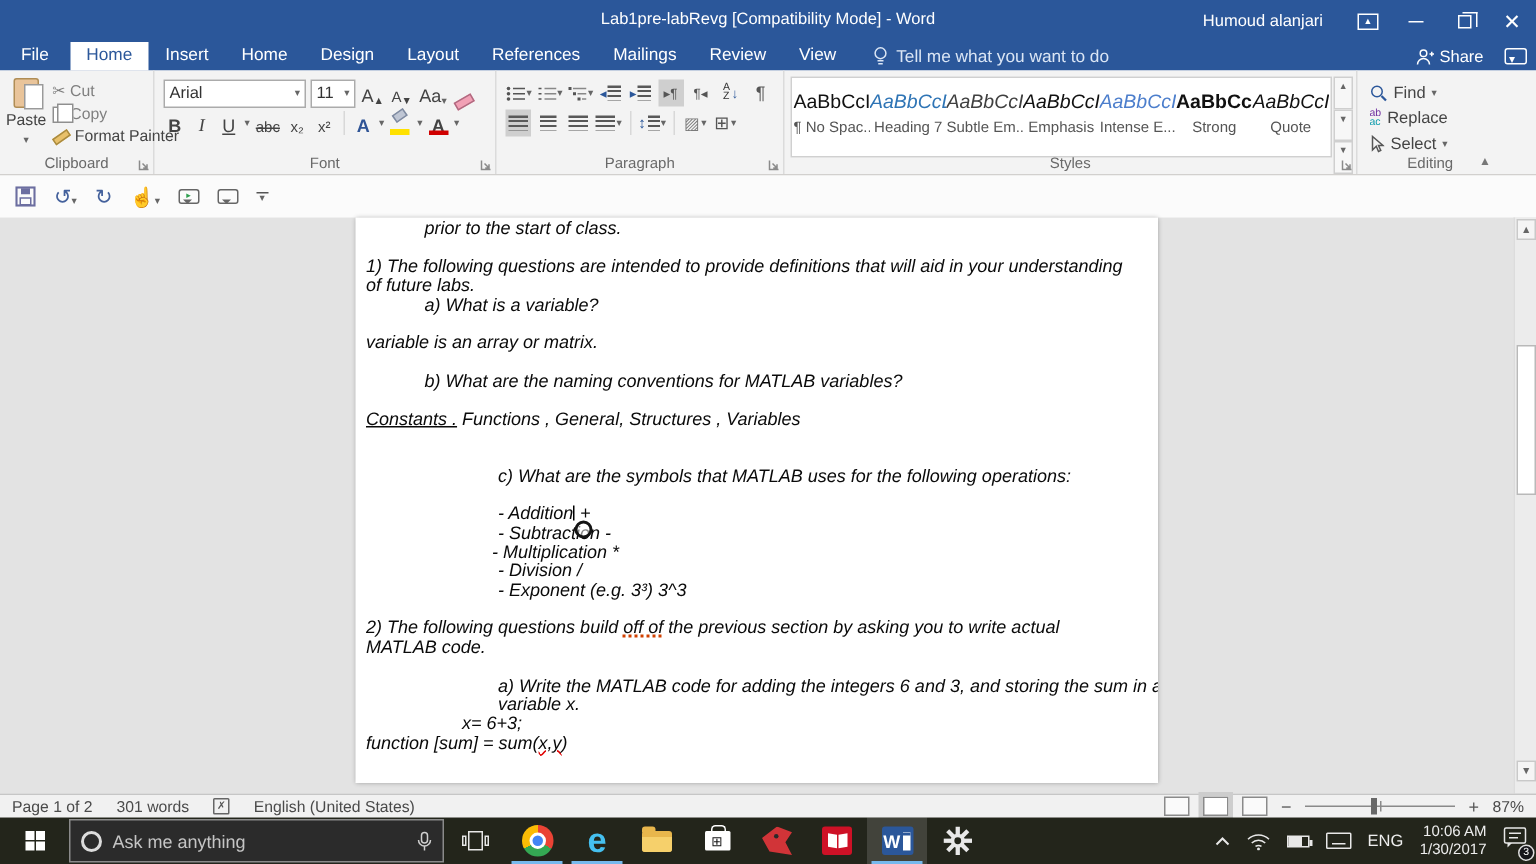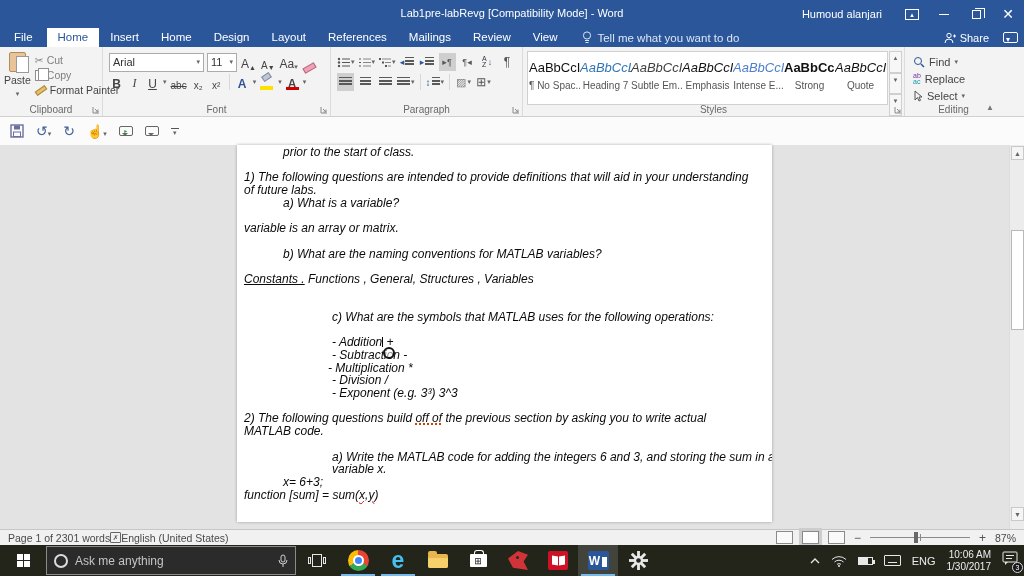--- a/index.html
+++ b/index.html
@@ -82,34 +82,34 @@
   .qundo { color:#44619c; font-size:14px; }
   .qcust { display:flex; flex-direction:column; align-items:center; line-height:4px; }
   .qcust .l { width:8px; border-top:1px solid #555; margin-bottom:2px; }
   .qbub { width:14px; height:10px; border:1px solid #666; border-radius:2px; position:relative; font-size:6px; color:#2e9f4e; text-align:center; line-height:9px; }
   .qbub:after { content:""; position:absolute; left:2px; bottom:-4px; border:3px solid transparent; border-top-color:#666; }
 
   
   #docarea { top:145px; height:384px; background:#e3e3e3; }
   #page { position:absolute; left:237px; top:0; width:535px; height:377px; background:#fff; box-shadow:0 0 3px rgba(0,0,0,.3); overflow:hidden; padding-top:1px; }
   .ln { height:12.7px; line-height:12.7px; font-size:12px; color:#0a0a0a; white-space:pre; position:relative;font-style:italic; }
-  .i0{padding-left:7px} .i1{padding-left:46px} .i2{padding-left:95px} .i2b{padding-left:91px} .i3{padding-left:46px}
+  .i0{padding-left:7px} .i1{padding-left:46px} .i2{padding-left:95px} .i2b{padding-left:91px} .i3{padding-left:71px}
   .ul { text-decoration:underline; }
   .dotted { text-decoration:underline dotted #d04000; text-decoration-thickness:1.5px; }
   .squig { text-decoration:underline wavy #e00000; text-decoration-thickness:1px; }
   .caret { display:inline-block; width:1px; height:10px; background:#000; vertical-align:-1px; }
   .ring { position:absolute; left:146px; top:-2px; width:12px; height:12px; border:2.5px solid #141414; border-radius:50%; background:rgba(255,255,255,.5); }
   #vscroll { position:absolute; right:0; top:0; width:15px; height:384px; background:#ececec; border-left:1px solid #dcdcdc; }
   #vscroll .arr { position:absolute; left:1px; width:13px; height:14px; background:#f5f5f5; border:1px solid #c9c9c9; color:#666; font-size:7px; text-align:center; line-height:13px; }
   .a-up{top:1px} .a-dn{bottom:8px}
   #vthumb { position:absolute; left:1px; top:85px; width:13px; height:100px; background:#fff; border:1px solid #b9b9b9; }
 
   
   #statusbar { top:529px; height:16px; background:#f1f1f1; border-top:1px solid #c6c6c6; display:flex; align-items:center; font-size:10.5px; color:#4a4a4a; padding:0 8px; }
-  .sb-left { display:flex; align-items:center; }
+  .sb-left { display:flex; align-items:center; gap:16px; }
   .sb-right { margin-left:auto; display:flex; align-items:center; gap:9px; }
   .proof { width:11px; height:11px; border:1px solid #666; border-radius:1px; font-size:7px; line-height:10px; text-align:center; color:#555; }
   .vicon { width:17px; height:13px; border:1px solid #8a8a8a; background:#fafafa; }
   .vicon.sel { outline:3px solid #cdcdcd; background:#fff; }
   .ztrack { width:100px; height:1px; background:#8a8a8a; position:relative; }
   .ztick { position:absolute; left:50%; top:-3px; width:1px; height:7px; background:#8a8a8a; }
   .zthumb { position:absolute; left:44%; top:-5px; width:4px; height:11px; background:#686868; }
   .zpm { font-size:12px; color:#555; }
 
   

